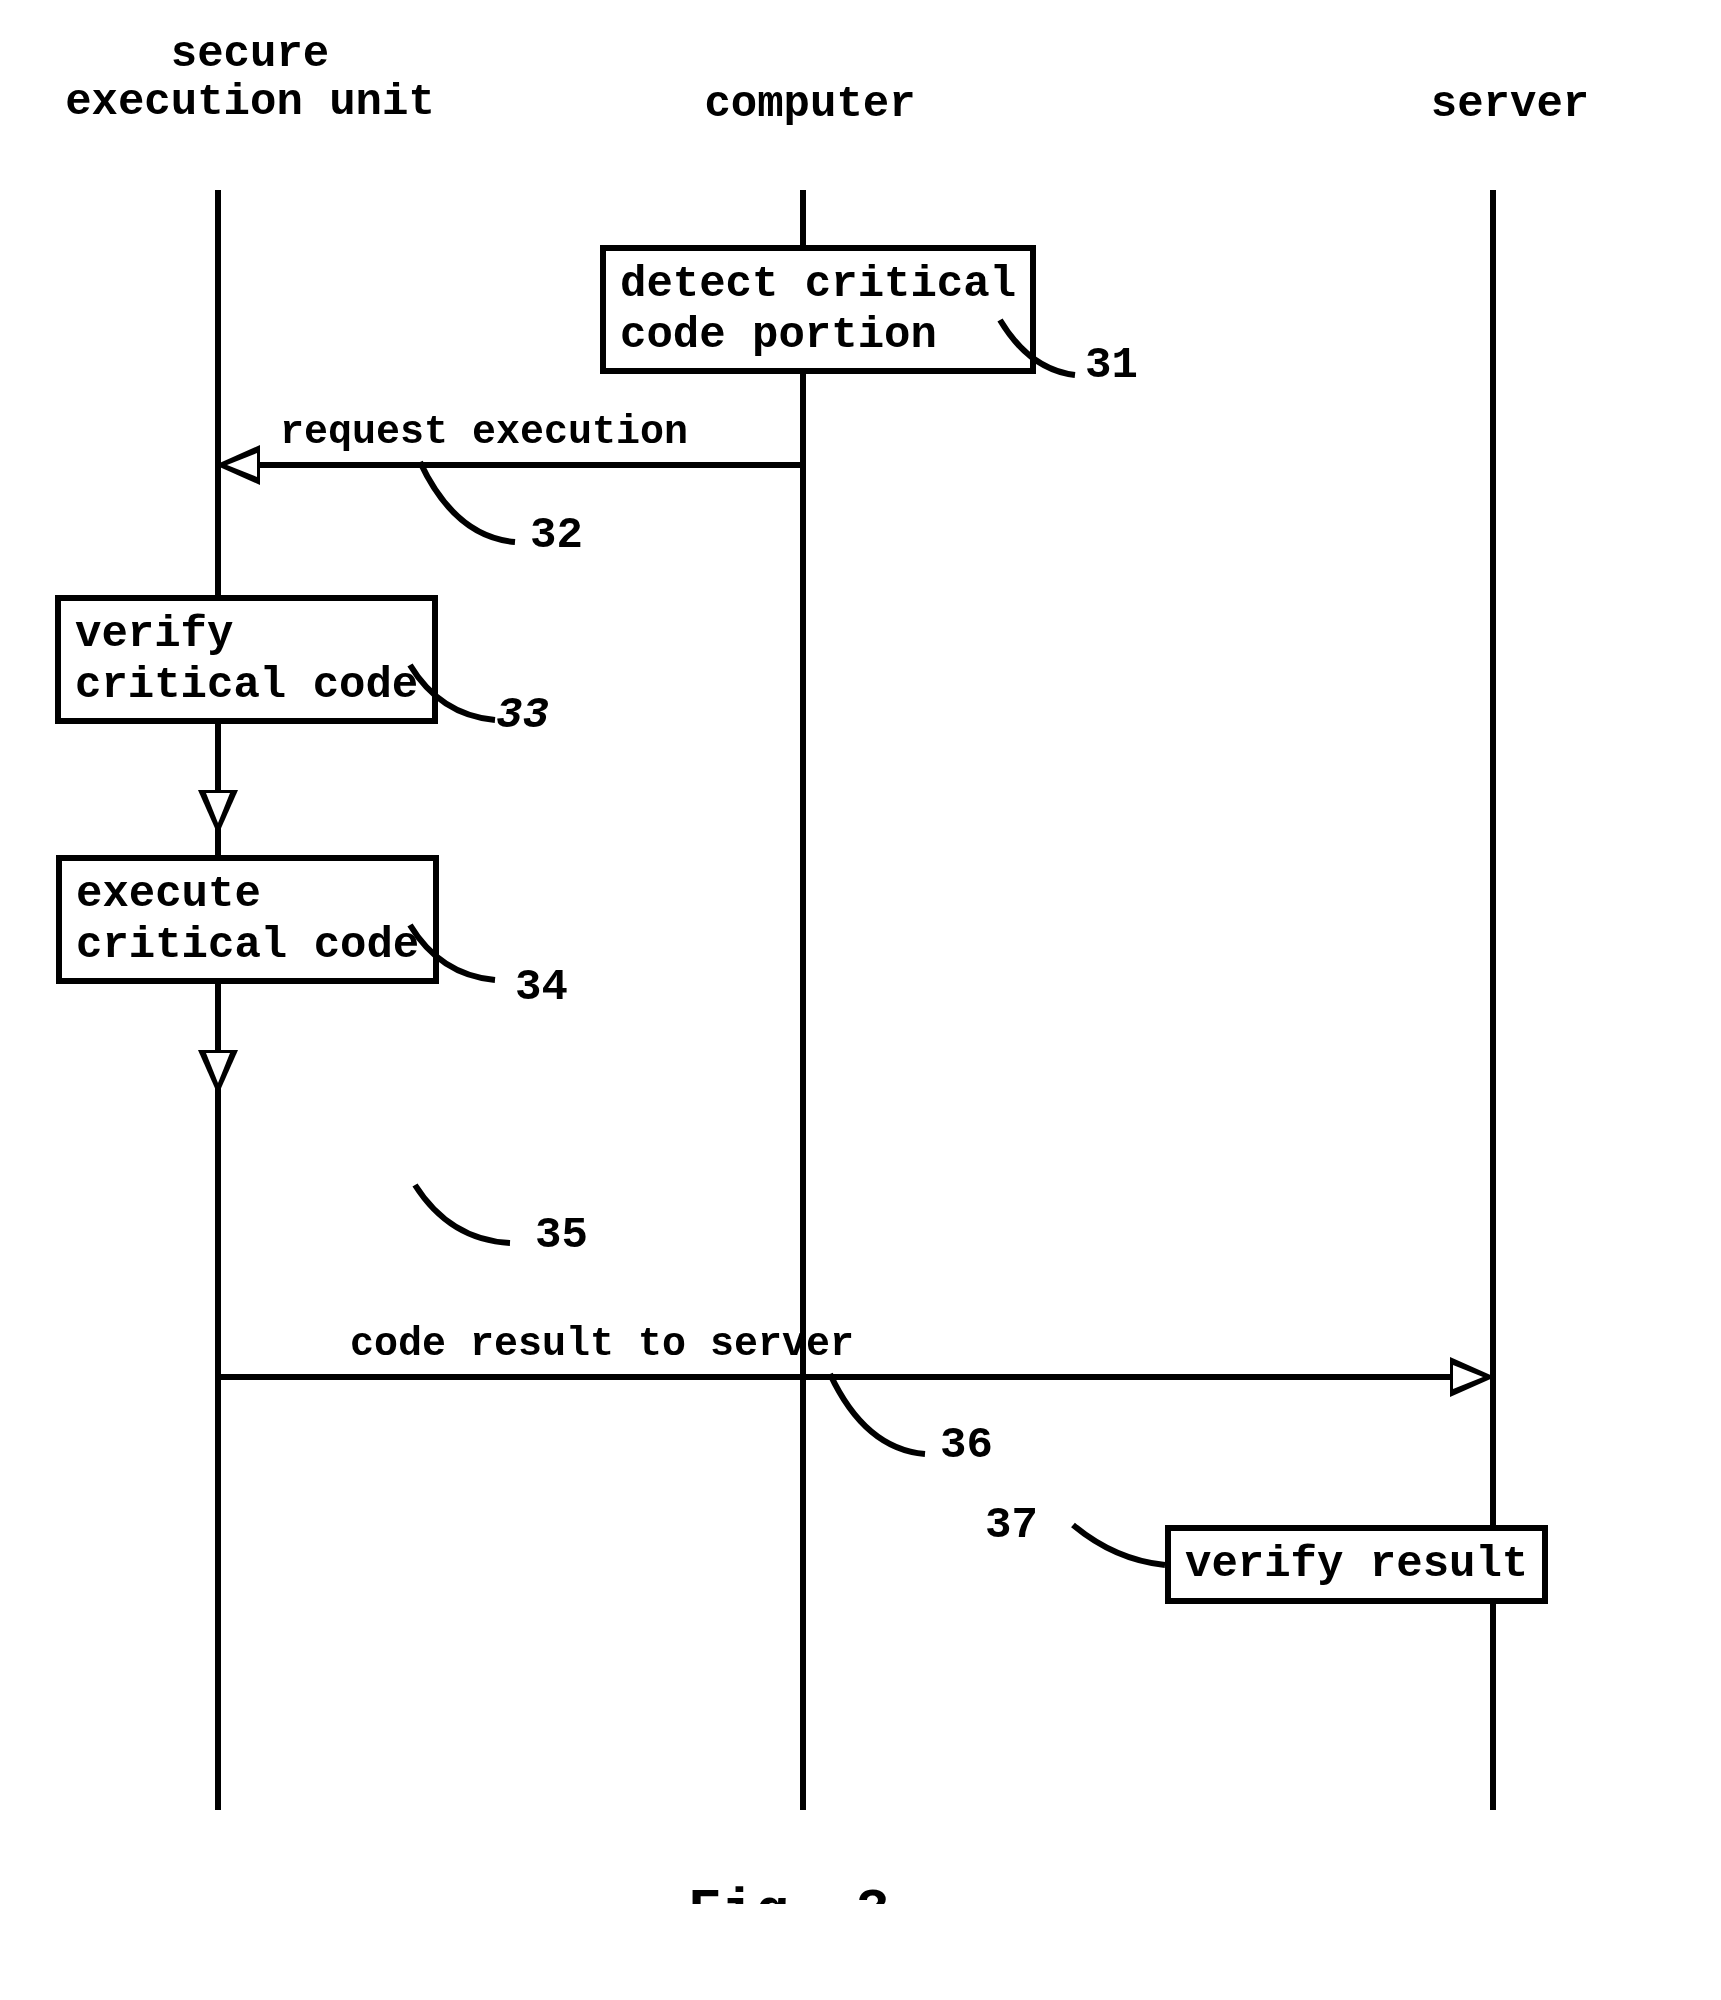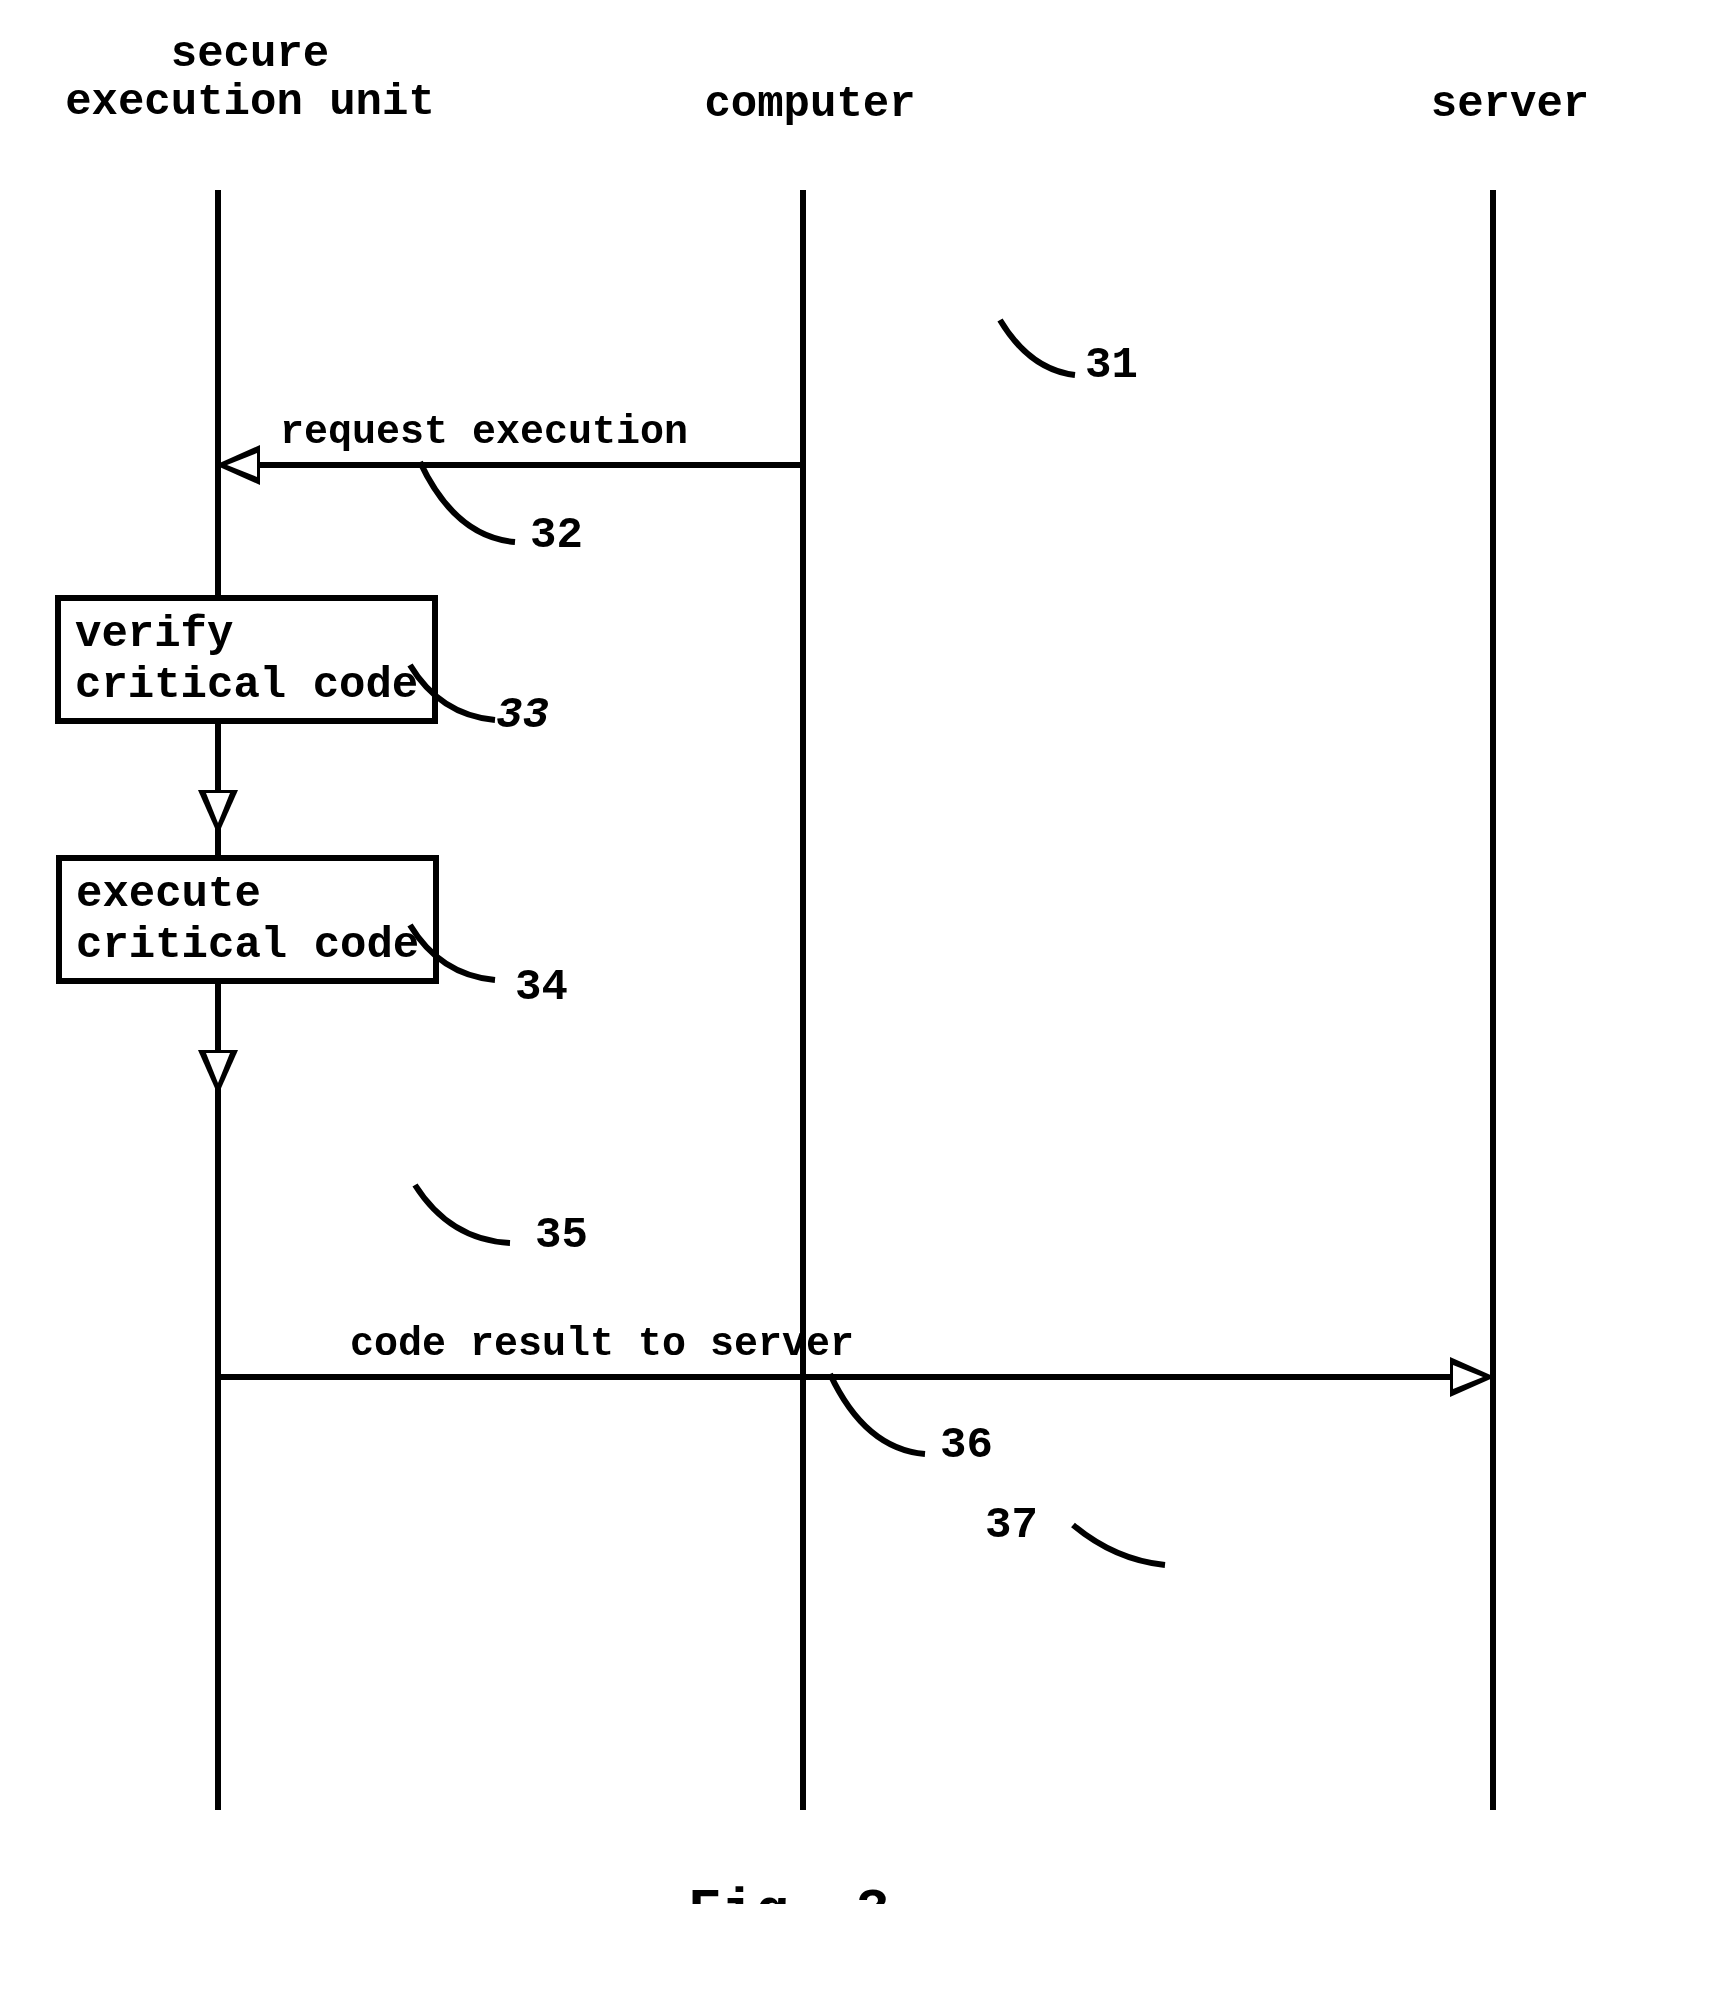--- a/index.html
+++ b/index.html
@@ -128,20 +128,22 @@
 
   <div class="lane-header" style="left:40px; top:30px; width:420px;">secure
 execution unit</div>
   <div class="lane-header" style="left:680px; top:80px; width:260px;">computer</div>
   <div class="lane-header" style="left:1400px; top:80px; width:220px;">server</div>
 
   <div class="lifeline" style="left:215px; height:1620px;"></div>
   <div class="lifeline" style="left:800px; height:1620px;"></div>
   <div class="lifeline" style="left:1490px; height:1620px;"></div>
 
+  <div class="box" style="left:600px; top:245px;">detect critical
+code portion</div>
   <svg class="leader" style="left:1000px; top:320px;" width="90" height="70">
     <path d="M 0 0 Q 30 50 75 55" stroke="black" stroke-width="6" fill="none"></path>
   </svg>
   <div class="ref-label" style="left:1085px; top:340px;">31</div>
 
   <div class="arrow-label" style="left:280px; top:410px;">request execution</div>
   <div class="arrow-line" style="left:250px; top:462px; width:555px;"></div>
   <div class="arrow-head-left" style="left:215px; top:445px;"></div>
   <svg class="leader" style="left:420px; top:462px;" width="110" height="90">
     <path d="M 0 0 Q 35 75 95 80" stroke="black" stroke-width="6" fill="none"></path>
@@ -172,20 +174,21 @@
   <div class="ref-label" style="left:535px; top:1210px;">35</div>
 
   <div class="arrow-label" style="left:350px; top:1322px;">code result to server</div>
   <div class="arrow-line" style="left:218px; top:1374px; width:1240px;"></div>
   <div class="arrow-head-right" style="left:1450px; top:1357px;"></div>
   <svg class="leader" style="left:830px; top:1374px;" width="110" height="90">
     <path d="M 0 0 Q 35 75 95 80" stroke="black" stroke-width="6" fill="none"></path>
   </svg>
   <div class="ref-label" style="left:940px; top:1420px;">36</div>
 
+  <div class="box" style="left:1165px; top:1525px;">verify result</div>
   <svg class="leader" style="left:1055px; top:1525px;" width="110" height="70">
     <path d="M 110 40 Q 60 35 18 0" stroke="black" stroke-width="6" fill="none"></path>
   </svg>
   <div class="ref-label" style="left:985px; top:1500px;">37</div>
 
   <div class="figure-label" style="left:660px; top:1880px;margin-left:28px;">Fig. 3</div>
 
 </div>
 
 </body></html>

